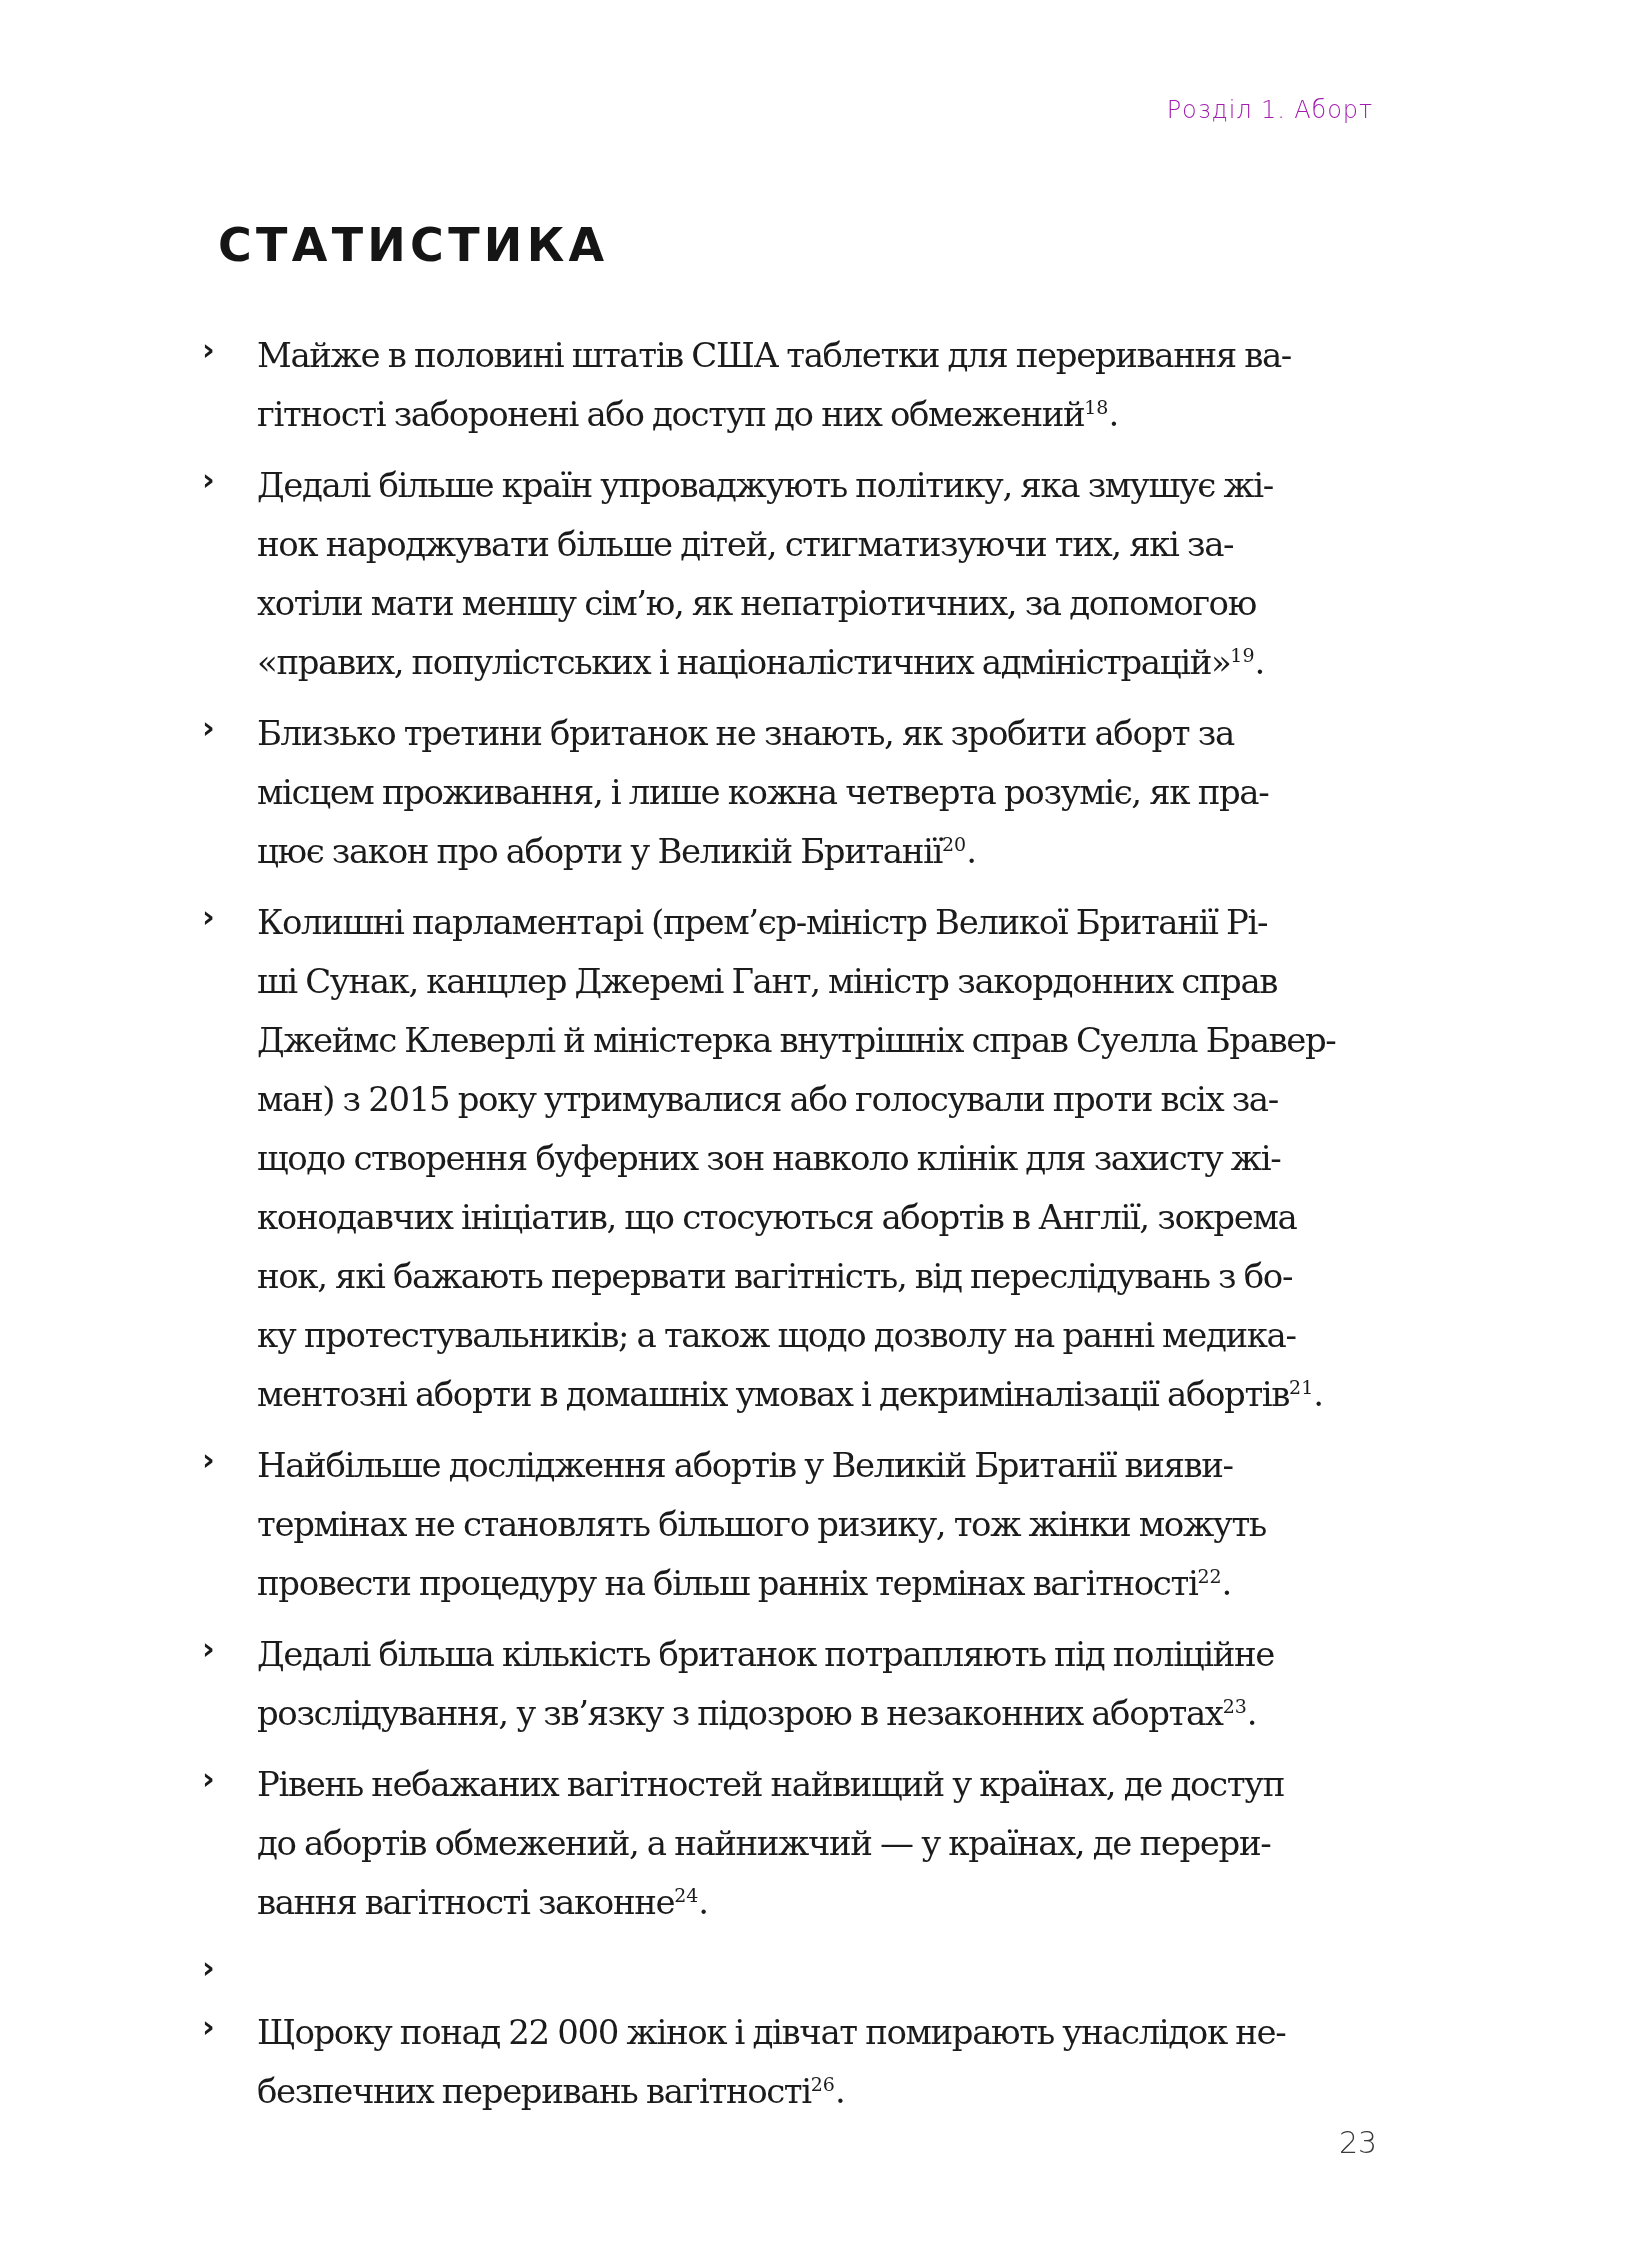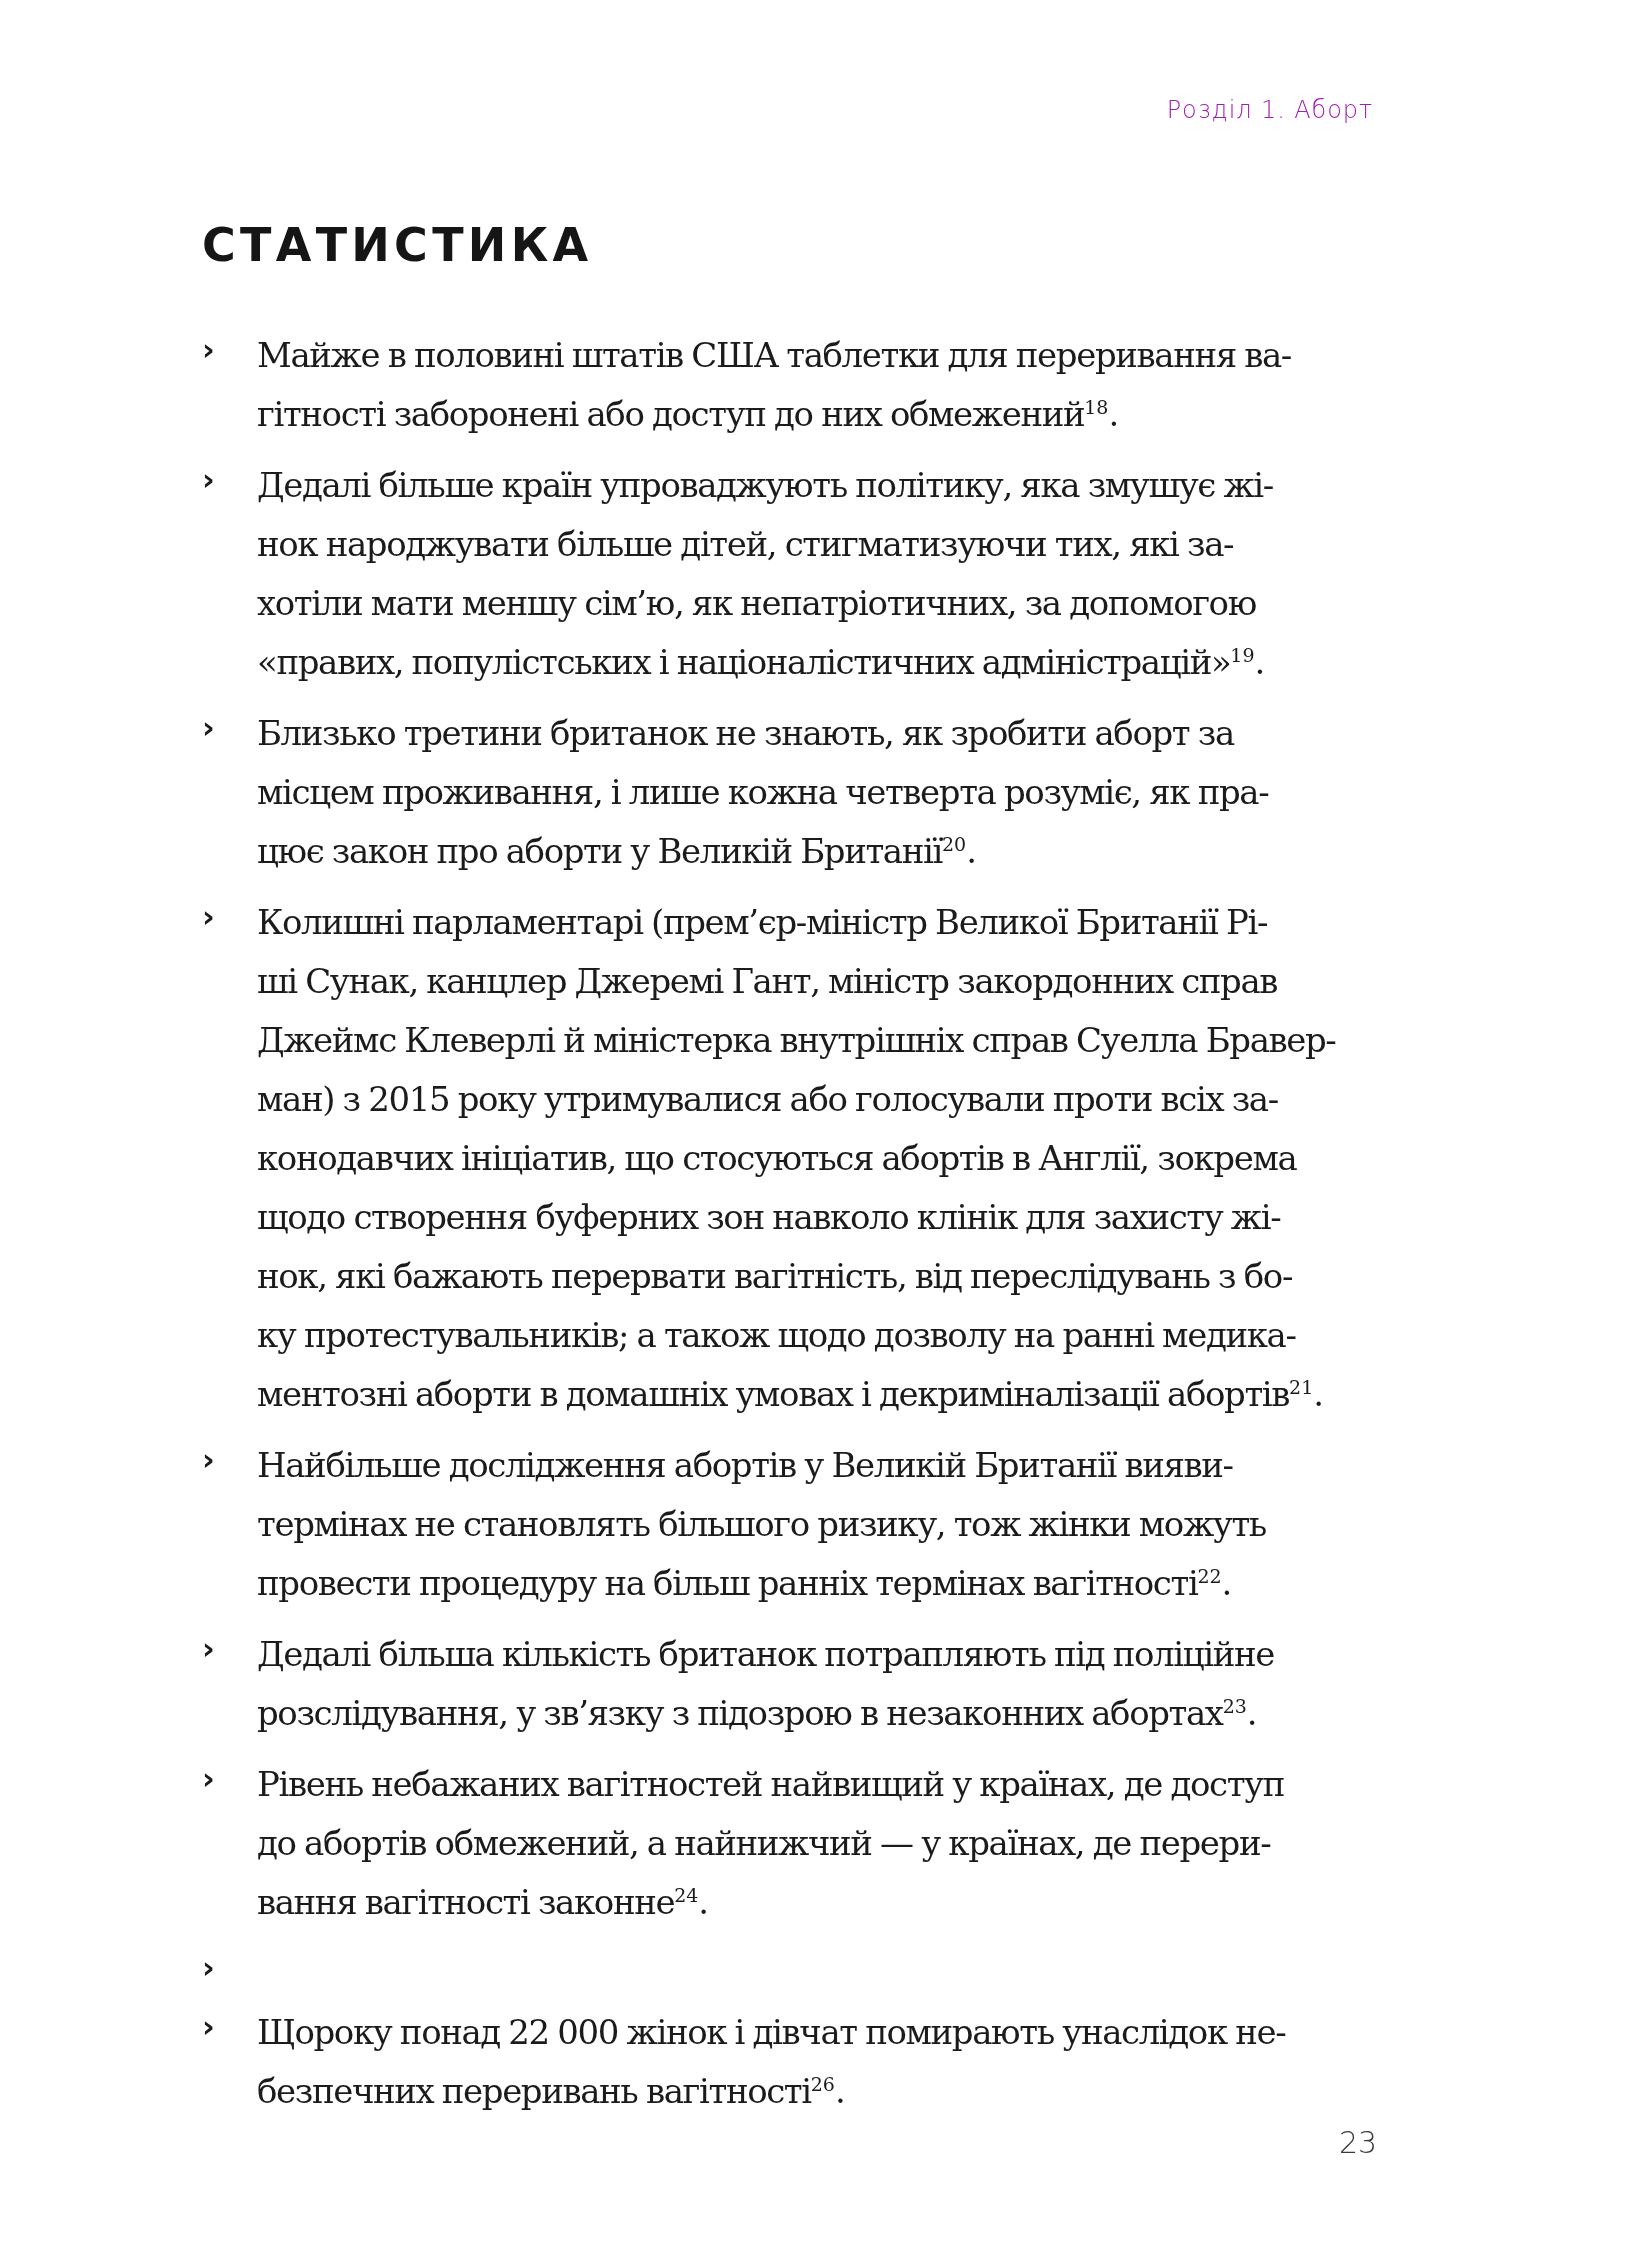--- a/index.html
+++ b/index.html
@@ -21,21 +21,21 @@
       font-family: "DejaVu Sans", sans-serif;
       font-size: 24px;
       font-weight: 300;
       letter-spacing: 0.9px;
       color: #a21caf;
       white-space: nowrap;
     }
     .section-title {
       position: absolute;
       top: 218px;
-      left: 202px;
+      left: 218px;
       margin: 0;
       font-family: "DejaVu Sans", sans-serif;
       font-size: 46px;
       font-weight: bold;
       letter-spacing: 4.3px;
       color: #151515;
       white-space: nowrap;
     }
     .stat-list {
       position: absolute;
@@ -126,22 +126,22 @@
     </p>
   </li>
 
   <li class="stat-item">
     <span class="bullet">›</span>
     <p class="stat-text">
       <span class="line">Колишні парламентарі (прем’єр-міністр Великої Британії Рі-</span>
       <span class="line">ші Сунак, канцлер Джеремі Гант, міністр закордонних справ</span>
       <span class="line">Джеймс Клеверлі й міністерка внутрішніх справ Суелла Бравер-</span>
       <span class="line">ман) з 2015 року утримувалися або голосували проти всіх за-</span>
+      <span class="line">щодо створення буферних зон навколо клінік для захисту жі-</span>
       <span class="line">конодавчих ініціатив, що стосуються абортів в Англії, зокрема</span>
-      <span class="line">щодо створення буферних зон навколо клінік для захисту жі-</span>
       <span class="line">нок, які бажають перервати вагітність, від переслідувань з бо-</span>
       <span class="line">ку протестувальників; а також щодо дозволу на ранні медика-</span>
       <span class="line"><span>ментозні аборти в домашніх умовах і декриміналізації абортів</span><sup class="fn">21</sup><span>.</span></span>
     </p>
   </li>
 
   <li class="stat-item">
     <span class="bullet">›</span>
     <p class="stat-text">
       <span class="line">Найбільше дослідження абортів у Великій Британії вияви-</span>

